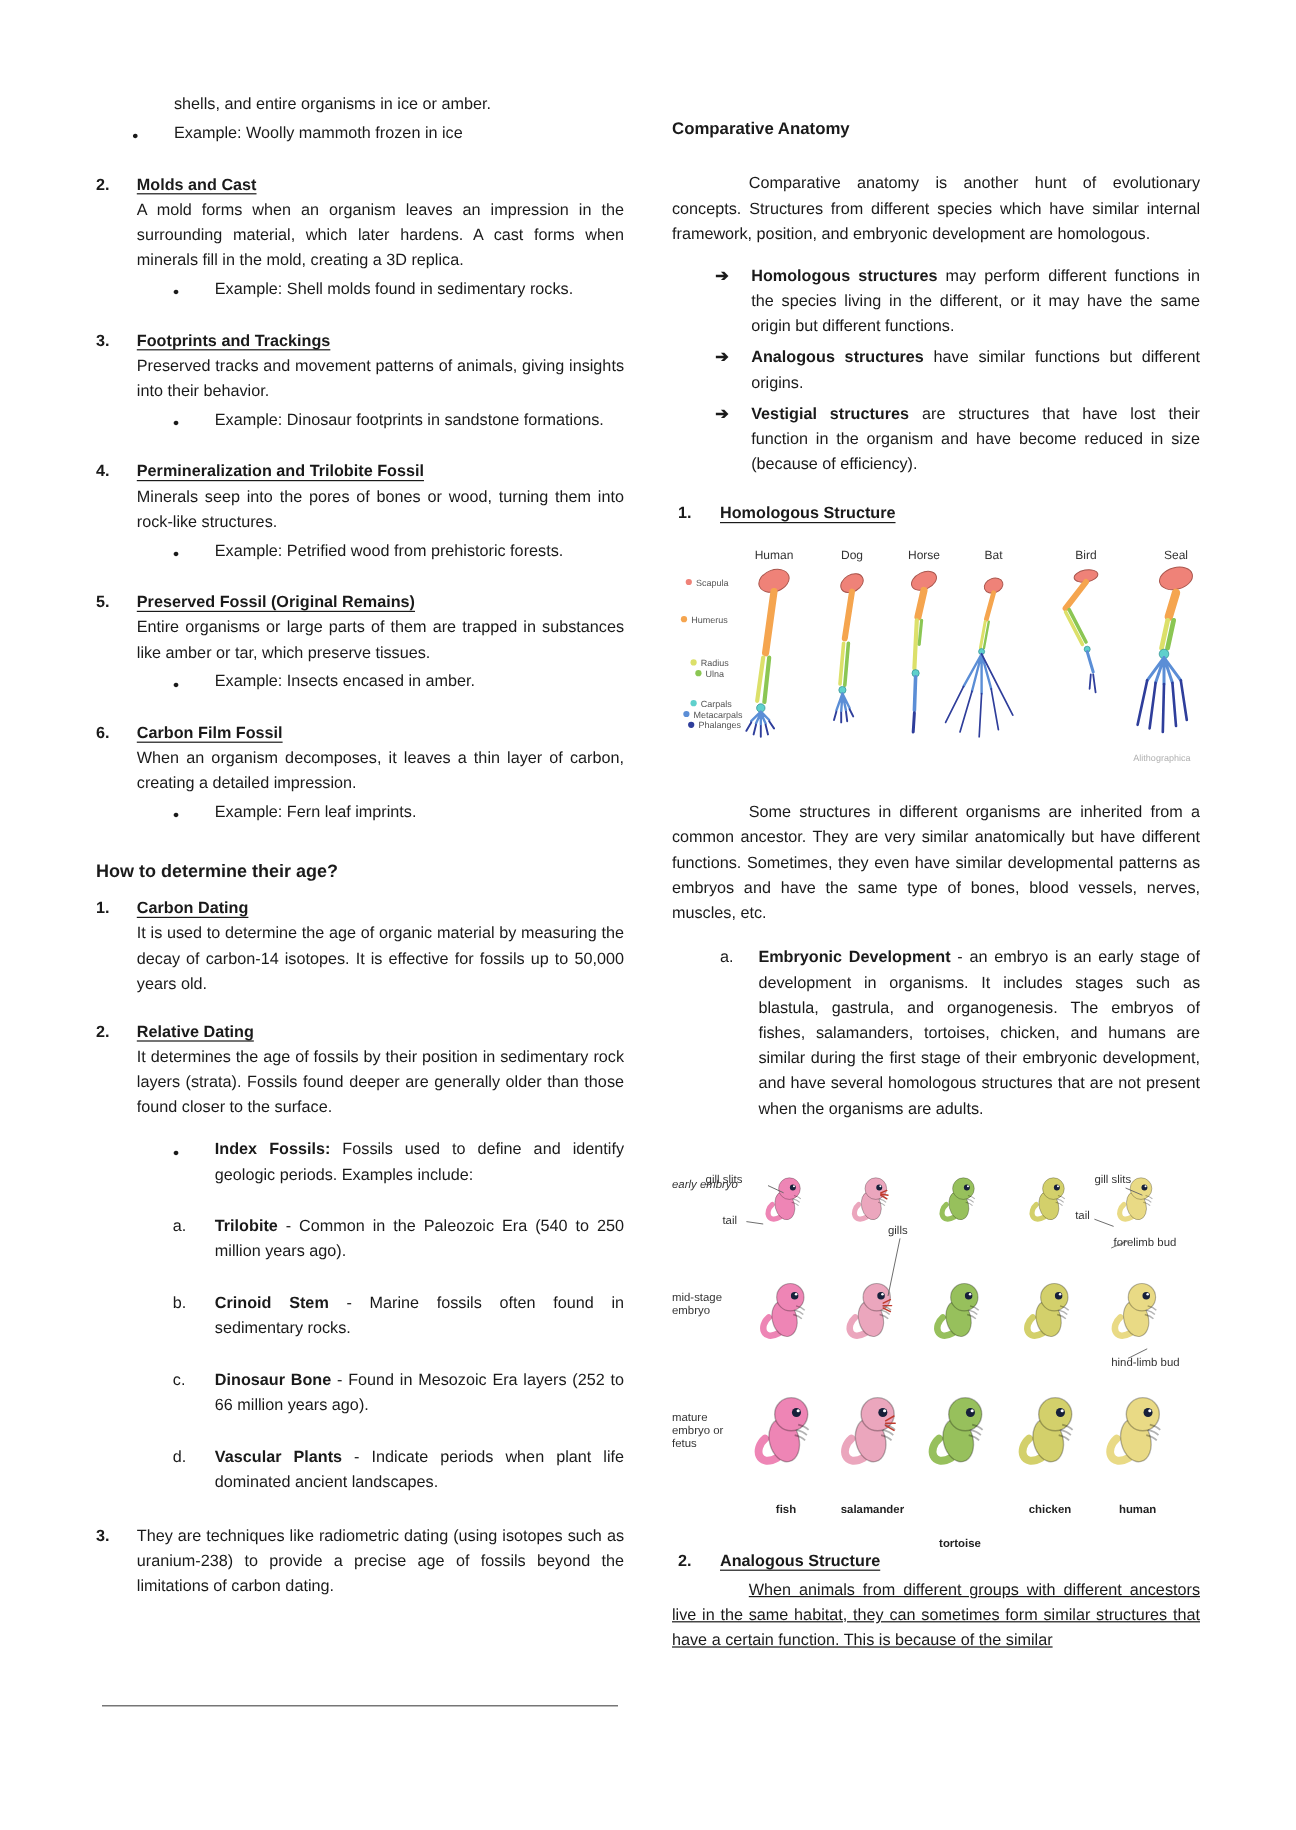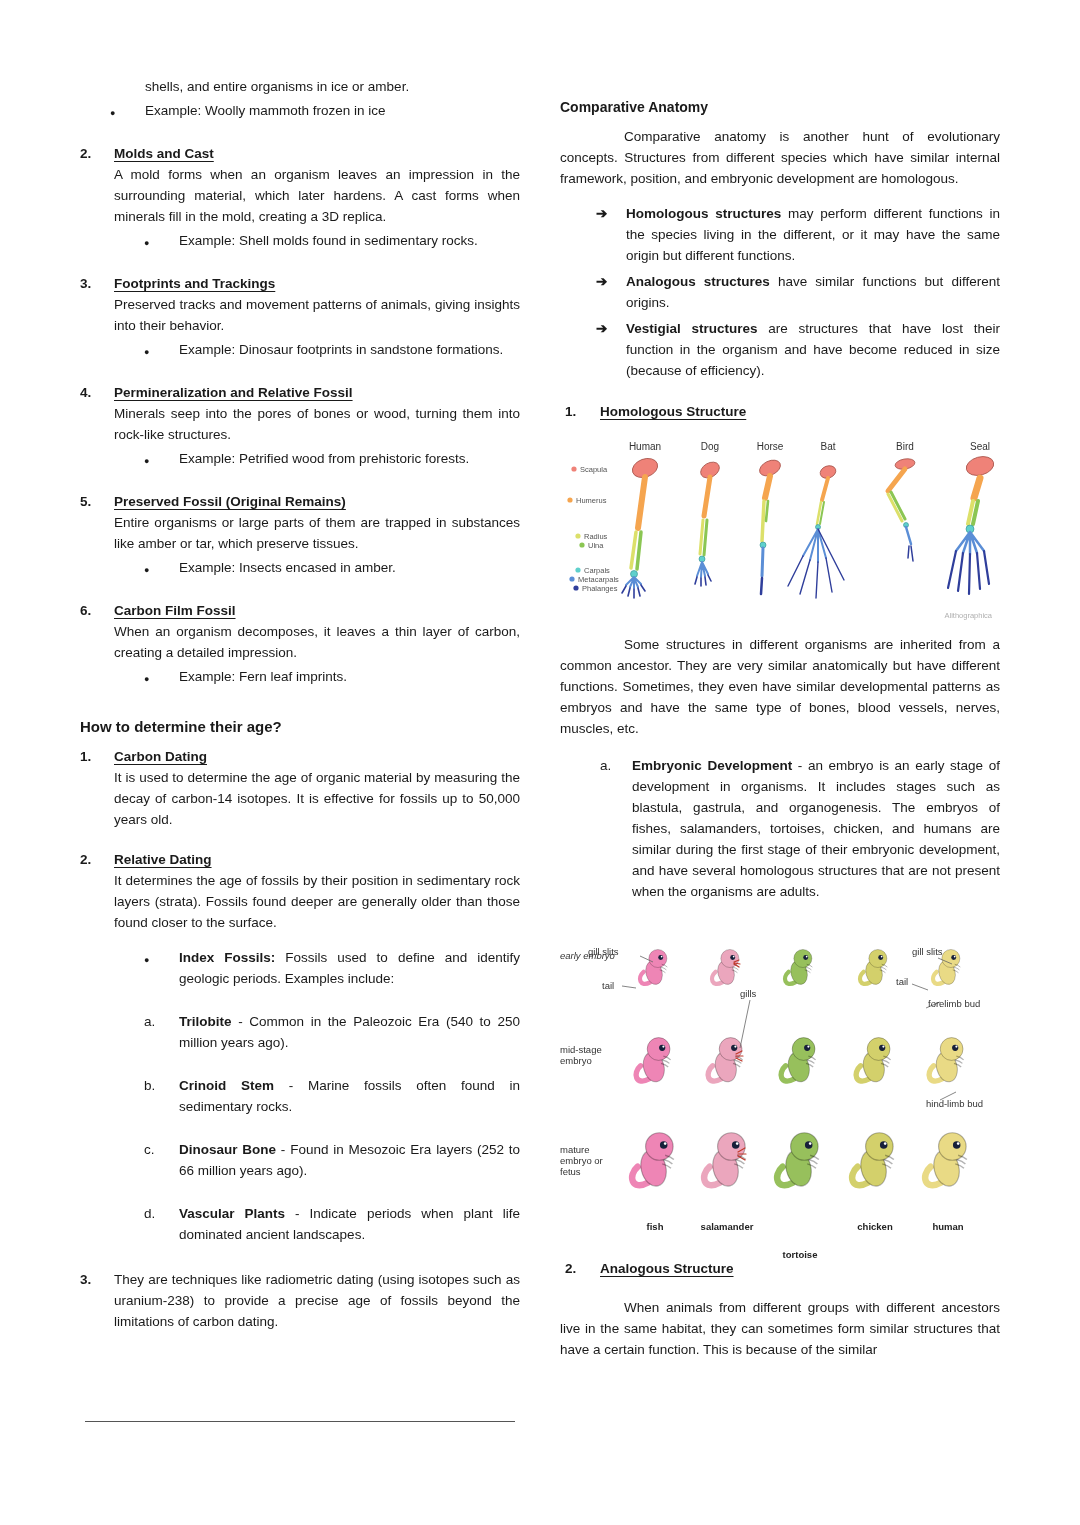--- a/index.html
+++ b/index.html
@@ -23,21 +23,21 @@
   .example, .sub { display:flex; margin-left:30px; margin-top:3px; text-align:justify; }
   .sub { margin-top:14px; }
   .dot { width:35px; flex-shrink:0; font-size:9px; padding-top:3px; }
   .letter { width:35px; flex-shrink:0; }
   .ex-text, .sub-text { flex:1; min-width:0; text-align:justify; }
 
   .section-head { font-size:15px; font-weight:700; margin-top:26px; line-height:22px; }
 
   
   .doc-head { font-size:14px; font-weight:700; line-height:22px; }
-  .para { text-align:justify; text-indent:64px; margin-top:8px; }
+  .para { text-align:justify; text-indent:64px; margin-top:24px; }
   .arrow-list { margin-top:14px; }
   .arrow-item { display:flex; margin-left:36px; margin-top:5px; }
   .arrow { width:30px; flex-shrink:0; font-weight:700; }
   .arrow-text { flex:1; min-width:0; text-align:justify; }
   .nh { display:flex; margin-left:5px; margin-top:20px; }
   .nh .num { width:35px; flex-shrink:0; font-weight:700; }
   .sub-right { display:flex; margin-left:40px; margin-top:16px; }
   .sub-right .letter { width:32px; }
   b { font-weight:700; }
 
@@ -108,21 +108,21 @@
         <div class="example">
           <span class="dot">●</span>
           <span class="ex-text">Example: Dinosaur footprints in sandstone formations.</span>
         </div>
       </div>
     </div>
 
     <div class="item">
       <span class="num">4.</span>
       <div class="content">
-        <div class="title">Permineralization and Relative Fossil</div>
+        <div class="title">Permineralization and Trilobite Fossil</div>
         <div class="body-text">Minerals seep into the pores of bones or wood, turning them into rock-like structures.</div>
         <div class="example">
           <span class="dot">●</span>
           <span class="ex-text">Example: Petrified wood from prehistoric forests.</span>
         </div>
       </div>
     </div>
 
     <div class="item">
       <span class="num">5.</span>
@@ -396,18 +396,18 @@
       <div class="colname" style="left:167px; top:300px;">salamander</div>
       <div class="colname" style="left:240px; top:300px;margin-top:28px;">tortoise</div>
       <div class="colname" style="left:315px; top:300px;">chicken</div>
       <div class="colname" style="left:388px; top:300px;">human</div>
     </div>
 
     <div class="nh">
       <span class="num">2.</span>
       <span class="title">Analogous Structure</span>
     </div>
-    <p class="para" style="margin-top:18px;">When animals from different groups with different ancestors live in the same habitat, they can sometimes form similar structures that have a certain function. This is because of the similar</p>
+    <p class="para" style="margin-top:3px;text-decoration:underline;">When animals from different groups with different ancestors live in the same habitat, they can sometimes form similar structures that have a certain function. This is because of the similar</p>
 
   </div>
 
   <div class="footline"></div>
 </div>
 
 </body></html>

